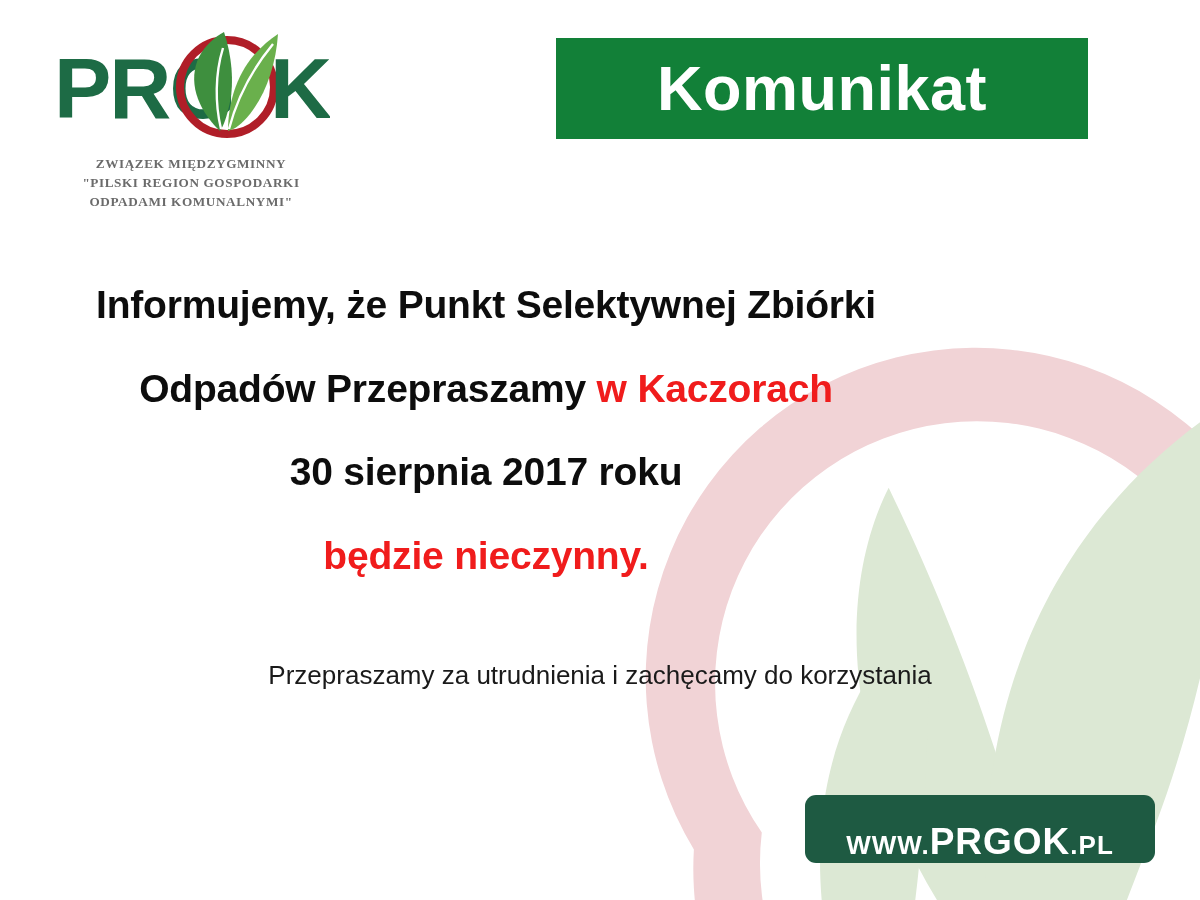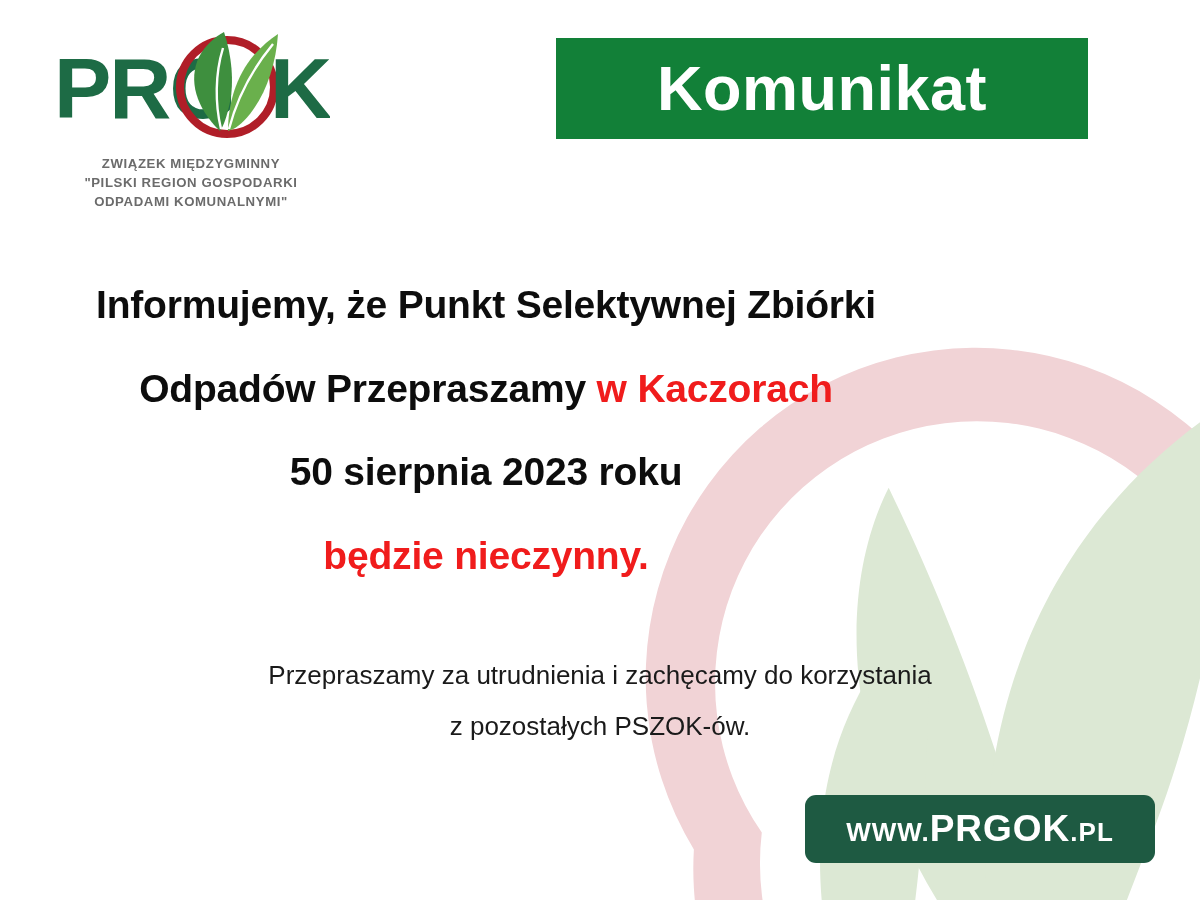--- a/index.html
+++ b/index.html
@@ -55,21 +55,21 @@
     margin-top: 12px;
     width: 278px;
     text-align: center;
     color: #6b6b6b;
     font-size: 13.2px;
     font-weight: 700;
     letter-spacing: 0.6px;
     line-height: 1.45;
     font-family: "Liberation Sans", "DejaVu Sans", sans-serif;
   }
-  .logo-subtitle div { white-space: nowrap; }
+  .logo-subtitle div { white-space: nowrap; font-family: Liberation Serif, serif; }
 
   
   .banner {
     position: absolute;
     left: 556px;
     top: 38px;
     width: 532px;
     height: 101px;
     background: #128038;
     z-index: 3;
@@ -126,21 +126,21 @@
   .url-badge {
     position: absolute;
     left: 805px;
     top: 795px;
     width: 350px;
     height: 68px;
     background: #1e5a42;
     border-radius: 11px;
     z-index: 3;
     display: flex;
-    align-items: center;
+    align-items: flex-end;
     justify-content: center;
     box-sizing: border-box;
   }
   .url-text {
     color: #ffffff;
     font-weight: 700;
     letter-spacing: 1px;
     white-space: nowrap;
     font-family: "Liberation Sans", "DejaVu Sans", sans-serif;
   }
@@ -204,26 +204,25 @@
 
   <div class="banner">
     <span class="banner-title">Komunikat</span>
   </div>
 
   <div class="message">
     <p class="headline">Informujemy, że Punkt Selektywnej Zbiórki</p>
     <p class="headline">
       <span>Odpadów Przepraszamy</span><span>&nbsp;</span><span class="accent-red">w Kaczorach</span>
     </p>
-    <p class="headline">50 sierpnia 2023 roku</p>
+    <p class="headline">30 sierpnia 2017 roku</p>
     <p class="headline line-red">będzie nieczynny.</p>
   </div>
 
   <div class="apology">
     <div>Przepraszamy za utrudnienia i zachęcamy do korzystania</div>
-    <div>z pozostałych PSZOK-ów.</div>
   </div>
 
   <div class="url-badge">
     <span class="url-text"><span class="url-www">WWW.</span><span class="url-main">PRGOK</span><span class="url-tld">.PL</span></span>
   </div>
 
 </div>
 
 </body></html>

